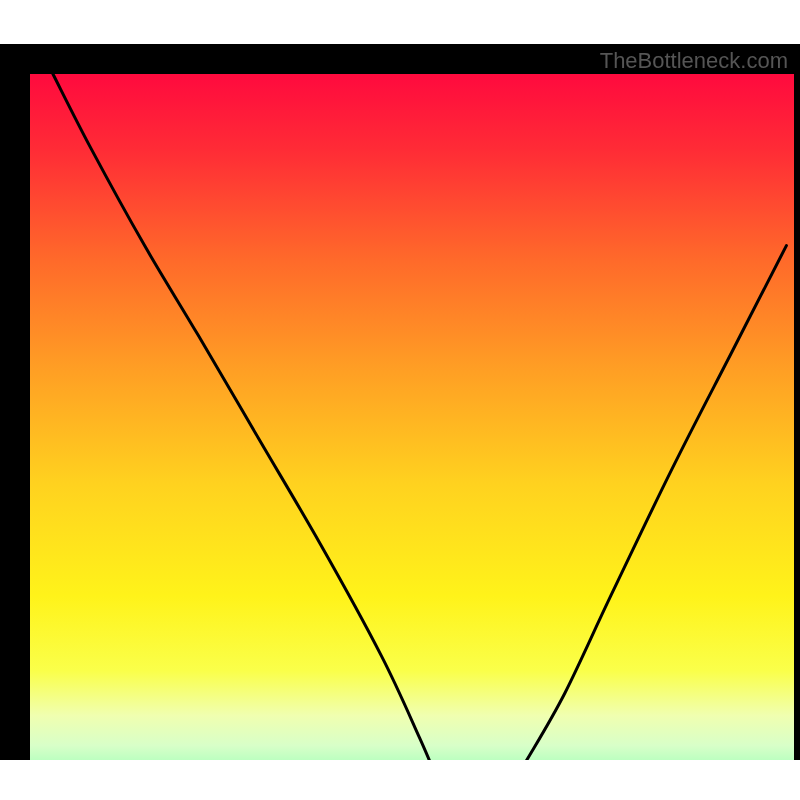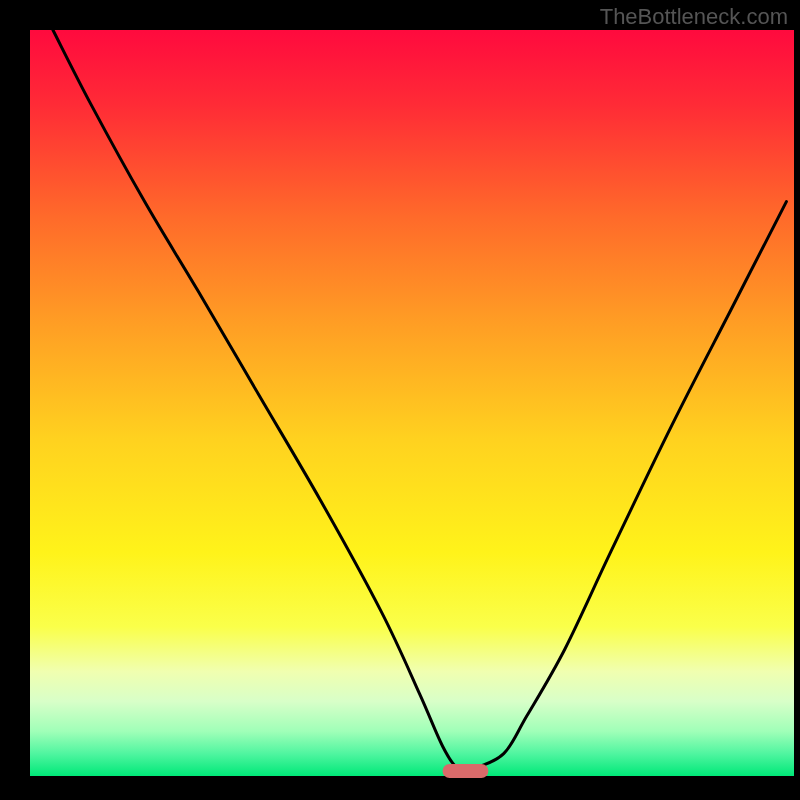--- a/index.html
+++ b/index.html
@@ -2,22 +2,23 @@
 <html><head>
 <meta charset="utf-8">
 <style>
   body {
     margin: 0;
     padding: 0;
     background: #fff;
   }
   .container {
     width: 800px;
-    height: 800px;
+    height: 716px;
     position: relative;
+    margin-top: 44px;
   }
   .watermark {
     position: absolute;
     top: 4px;
     right: 12px;
     font-family: Arial, Helvetica, sans-serif;
     font-size: 22px;
     color: #555;
     font-weight: 500;
     z-index: 10;

